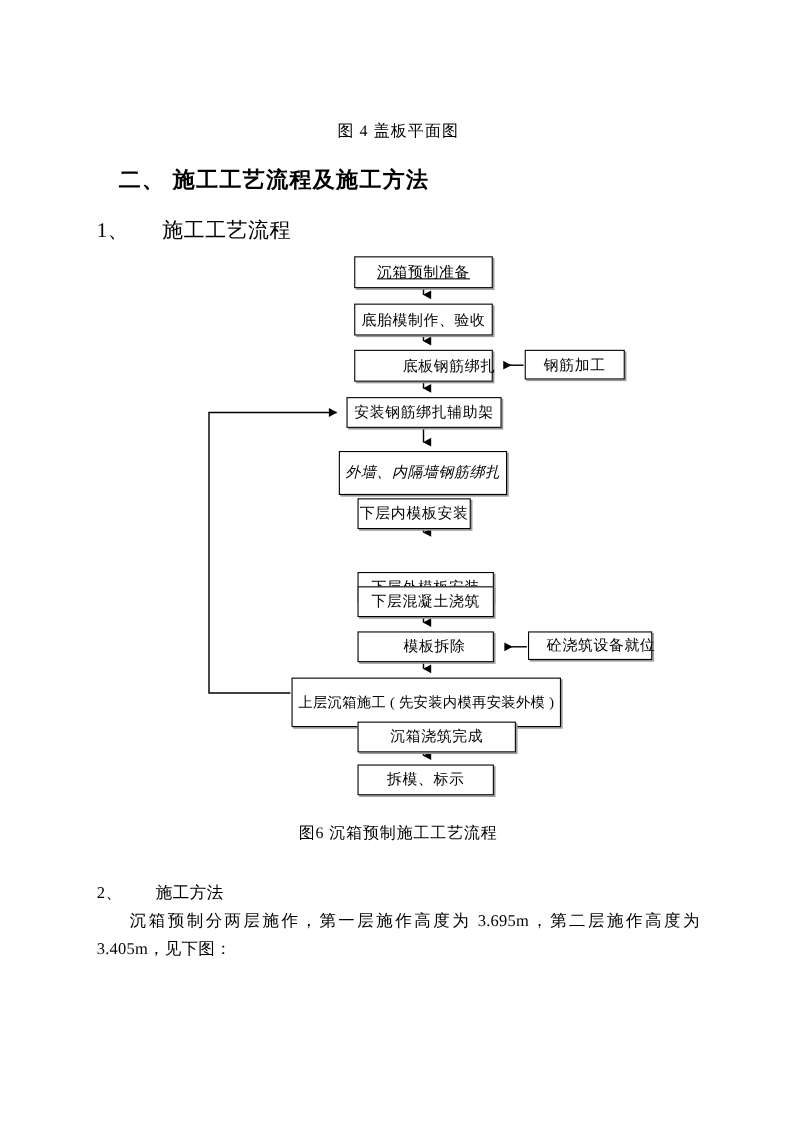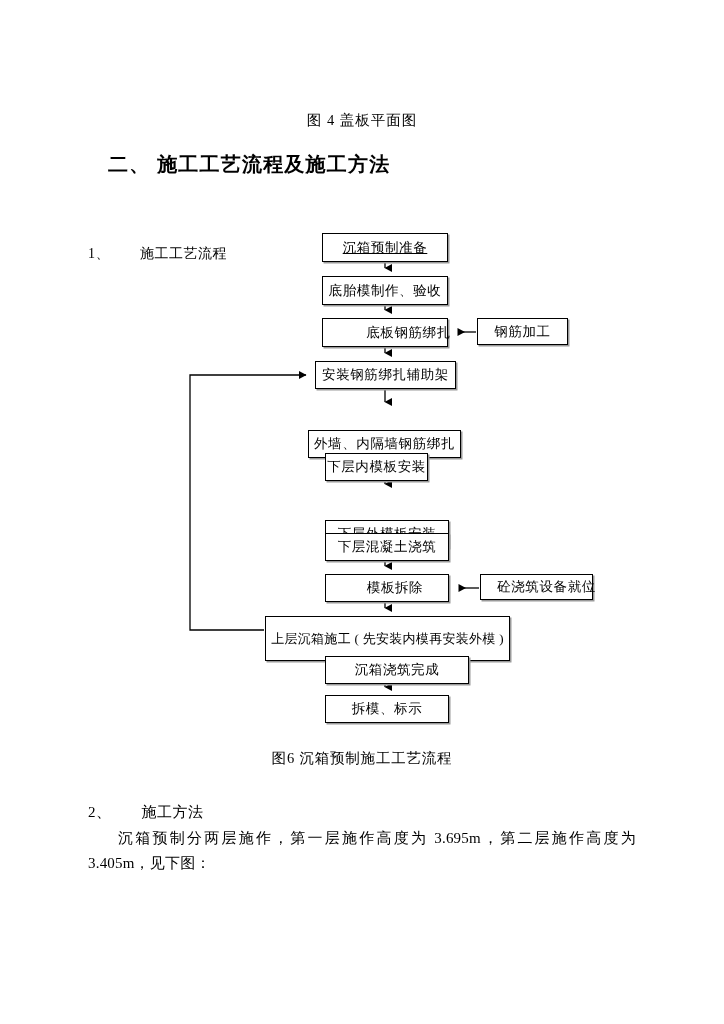--- a/index.html
+++ b/index.html
@@ -43,24 +43,23 @@
     font-weight: bold;
     letter-spacing: 1.2px;
     line-height: 28px;
     font-family: "Liberation Sans", "DejaVu Sans", sans-serif;
   }
 
   .list-item-1 {
     position: absolute;
     left: 88px;
     top: 198px;
-    font-size: 14px;
+    font-size: 19px;
     line-height: 24px;
     letter-spacing: 0.5px;
-    margin-top: 44px;
   }
   .list-item-1 .num { margin-right: 30px; }
 
   .fig-caption-bottom {
     position: absolute;
     left: 0;
     top: 748px;
     width: 724px;
     text-align: center;
     font-size: 14.5px;
@@ -176,21 +175,21 @@
         <line x1="385" y1="684" x2="385" y2="687" marker-end="url(#ah-down)"></line>
       </g>
     </svg>
   </div>
 
   <div class="node" style="left:322px;top:233px;width:126px;height:29px;text-decoration:underline;">沉箱预制准备</div>
   <div class="node" style="left:322px;top:276px;width:126px;height:29px;">底胎模制作、验收</div>
   <div class="node" style="left:322px;top:318px;width:126px;height:29px;padding-left:47px;">底板钢筋绑扎</div>
   <div class="node" style="left:477px;top:318px;width:91px;height:27px;">钢筋加工</div>
   <div class="node" style="left:315px;top:361px;width:141px;height:28px;">安装钢筋绑扎辅助架</div>
-  <div class="node" style="left:308px;top:430px;width:153px;height:28px;">外墙、内隔墙钢筋绑扎</div>
+  <div class="node" style="left:308px;top:410px;width:153px;height:40px;font-style:italic;">外墙、内隔墙钢筋绑扎</div>
   <div class="node" style="left:325px;top:453px;width:103px;height:28px;">下层内模板安装</div>
   <div class="node" style="left:325px;top:520px;width:124px;height:28px;">下层外模板安装</div>
   <div class="node" style="left:325px;top:533px;width:124px;height:28px;">下层混凝土浇筑</div>
   <div class="node" style="left:325px;top:574px;width:124px;height:28px;padding-left:16px;">模板拆除</div>
   <div class="node" style="left:480px;top:574px;width:113px;height:26px;padding-left:20px;">砼浇筑设备就位</div>
   <div class="node small-text" style="left:265px;top:616px;width:245px;height:45px;">上层沉箱施工 ( 先安装内模再安装外模 )</div>
   <div class="node" style="left:325px;top:656px;width:144px;height:28px;">沉箱浇筑完成</div>
   <div class="node" style="left:325px;top:695px;width:124px;height:28px;">拆模、标示</div>
 
   <div class="fig-caption-bottom">图6 沉箱预制施工工艺流程</div>

